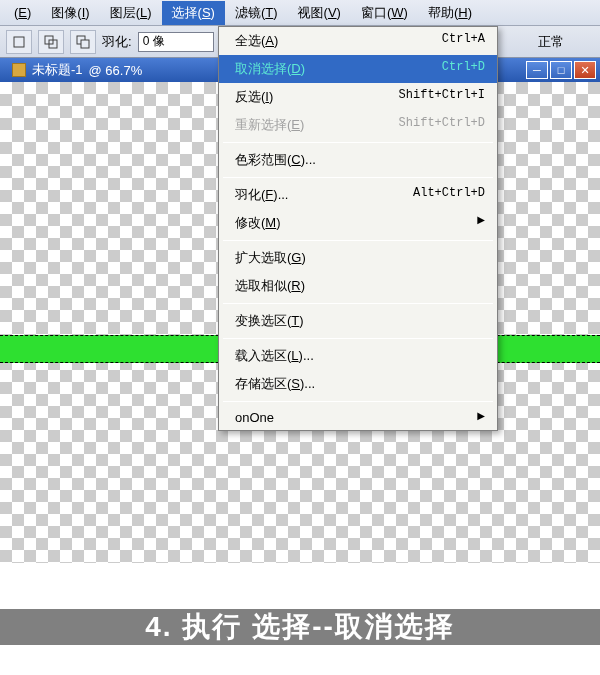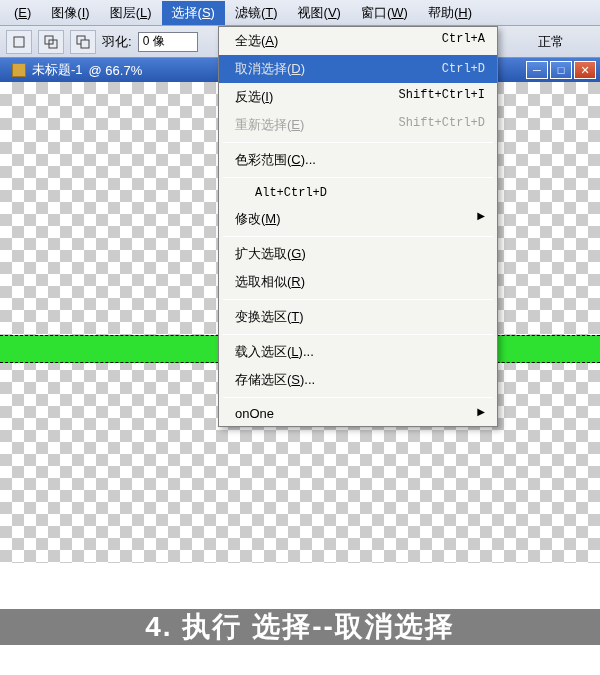--- a/index.html
+++ b/index.html
@@ -6,21 +6,21 @@
 body { width: 600px; height: 675px; background: #fff; overflow: hidden; position: relative; }
 
 .menubar { background: linear-gradient(#e8ecf4, #d8dfec); height: 26px; display: flex; align-items: center; padding: 0 4px; border-bottom: 1px solid #a0a8b8; font-size: 13px; }
 .menu-item { padding: 3px 10px; cursor: default; }
 .menu-item u { text-decoration: underline; }
 .menu-item.active { background: #316ac5; color: #fff; }
 
 .toolbar { background: linear-gradient(#e4e8f0, #d4dbe8); height: 32px; display: flex; align-items: center; padding: 0 6px; border-bottom: 1px solid #8a94a8; font-size: 13px; gap: 6px; }
 .tool-btn { width: 26px; height: 24px; border: 1px solid #b0b8c8; background: #e8ecf4; display: flex; align-items: center; justify-content: center; }
 .tool-label { }
-.tool-input { width: 60px; height: 20px; background: #fff; border: 1px solid #7a8090; padding: 1px 4px; font-size: 12px; }
+.tool-input { width: 76px; height: 20px; background: #fff; border: 1px solid #7a8090; padding: 1px 4px; font-size: 12px; }
 .tool-text { margin-left: auto; margin-right: 30px; }
 
 .title-area { display: flex; height: 24px; }
 .doc-titlebar { background: linear-gradient(#4a7cd4, #2858b0); color: #fff; height: 24px; display: flex; align-items: center; padding: 0 12px; font-size: 13px; gap: 6px; flex: 0 0 218px; }
 .doc-icon { width: 14px; height: 14px; background: #d8a840; border: 1px solid #a07820; }
 .win-buttons { margin-left: auto; display: flex; gap: 2px; background: linear-gradient(#4a7cd4, #2858b0); flex: 1; justify-content: flex-end; padding-right: 4px; align-items: center; }
 .win-btn { width: 22px; height: 18px; border: 1px solid #fff; display: flex; align-items: center; justify-content: center; font-size: 11px; color: #fff; background: linear-gradient(#5a8ce0, #3868c0); }
 .win-btn.close { background: linear-gradient(#e07050, #c04020); }
 
 .canvas-area { position: relative; height: 481px; }
@@ -28,21 +28,21 @@
   linear-gradient(45deg, #ccc 25%, transparent 25%),
   linear-gradient(-45deg, #ccc 25%, transparent 25%),
   linear-gradient(45deg, transparent 75%, #ccc 75%),
   linear-gradient(-45deg, transparent 75%, #ccc 75%);
   background-size: 24px 24px;
   background-position: 0 0, 0 12px, 12px -12px, -12px 0; background-color: #fff; }
 .green-band { position: absolute; left: 0; right: 0; top: 253px; height: 28px; background: #2ee030; border-top: 1px dashed #000; border-bottom: 1px dashed #000; }
 
 .dropdown { position: absolute; left: 218px; top: 26px; width: 280px; background: #f4f4f0; border: 1px solid #808080; box-shadow: 3px 3px 6px rgba(0,0,0,0.3); font-size: 13px; z-index: 100; }
 .dd-item { display: flex; padding: 5px 12px 5px 16px; cursor: default; }
-.dd-item.highlighted { background: #316ac5; color: #e5e5e5; align-items: center; }
+.dd-item.highlighted { background: #316ac5; color: #5eead4; }
 .dd-item.disabled { color: #a0a0a0; }
 .dd-label { flex: 1; }
 .dd-label u { text-decoration: underline; }
 .dd-shortcut { margin-left: 20px; font-family: "Courier New", monospace; font-size: 12px; }
 .dd-sep { height: 1px; background: #c0c0c0; margin: 3px 4px; border-bottom: 1px solid #fff; }
 .dd-arrow { margin-left: auto; font-size: 10px; }
 
 .caption-bar { position: absolute; left: 0; right: 0; bottom: 30px; background: #808080; color: #fff; height: 36px; display: flex; align-items: center; justify-content: center; font-size: 28px; font-weight: bold; letter-spacing: 2px; font-family: "SimHei", "黑体", sans-serif; }
 </style>
 </head>
@@ -116,20 +116,21 @@
   <div class="dd-item disabled">
       <span class="dd-label">重新选择(<u>E</u>)</span>
       <span class="dd-shortcut">Shift+Ctrl+D</span>
     </div>
   <div class="dd-sep"></div>
   <div class="dd-item">
       <span class="dd-label">色彩范围(<u>C</u>)...</span>
     </div>
   <div class="dd-sep"></div>
   <div class="dd-item">
+      <span class="dd-label">羽化(<u>F</u>)...</span>
       <span class="dd-shortcut">Alt+Ctrl+D</span>
     </div>
   <div class="dd-item">
       <span class="dd-label">修改(<u>M</u>)</span>
       <span class="dd-arrow">▶</span>
     </div>
   <div class="dd-sep"></div>
   <div class="dd-item">
       <span class="dd-label">扩大选取(<u>G</u>)</span>
     </div>

